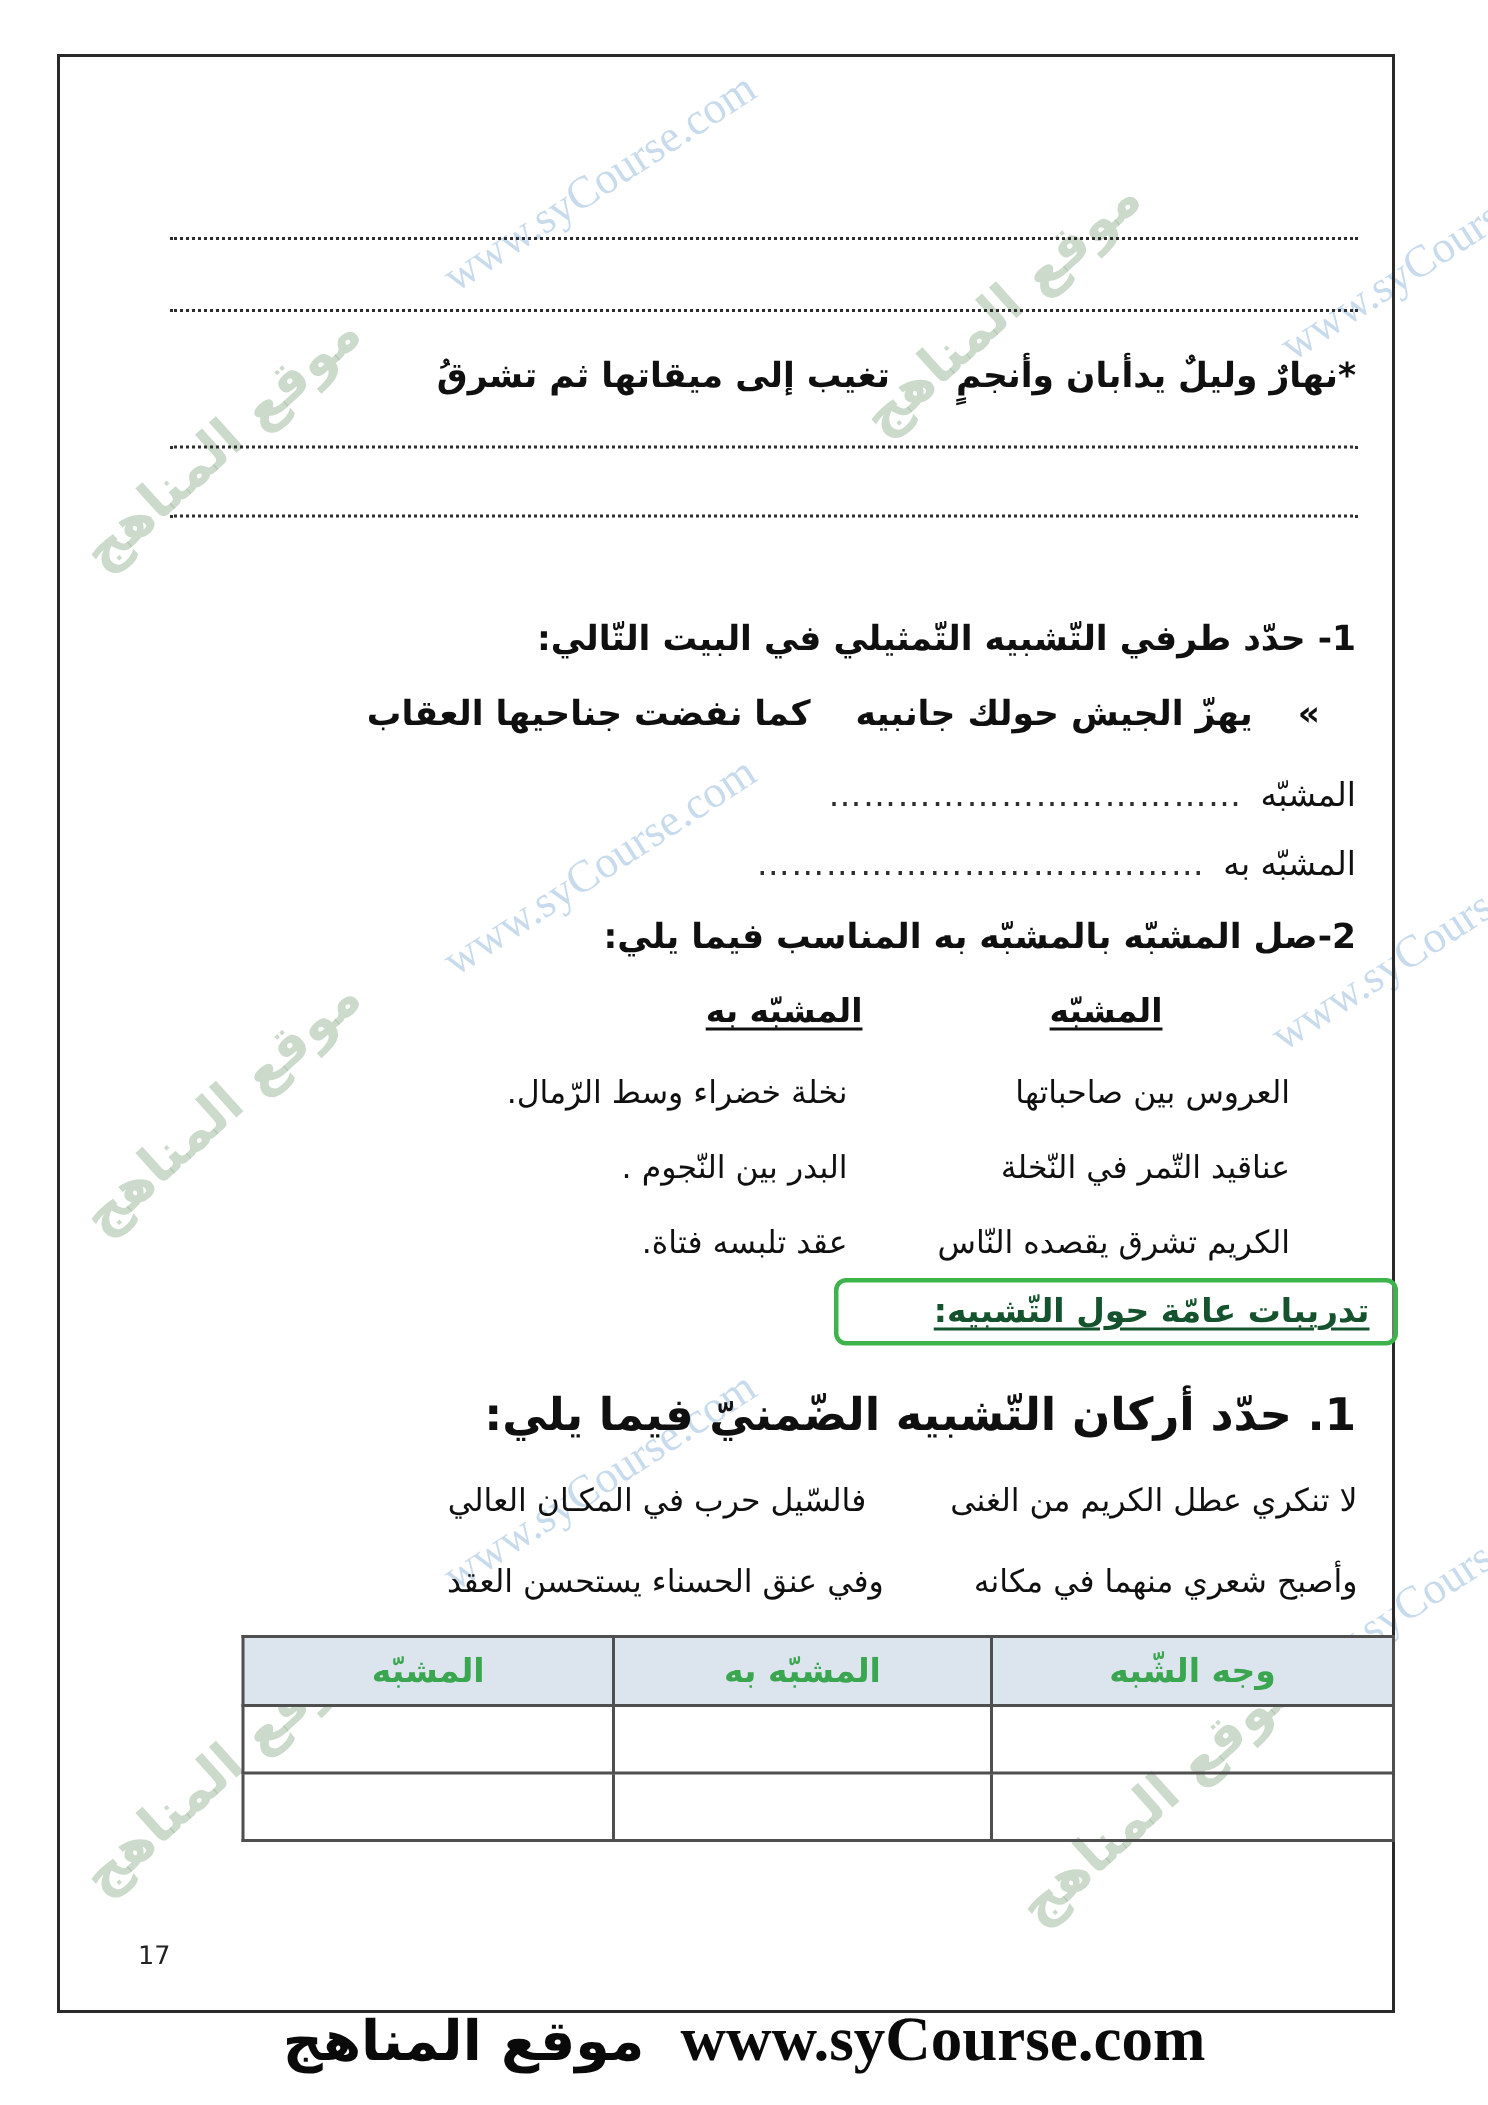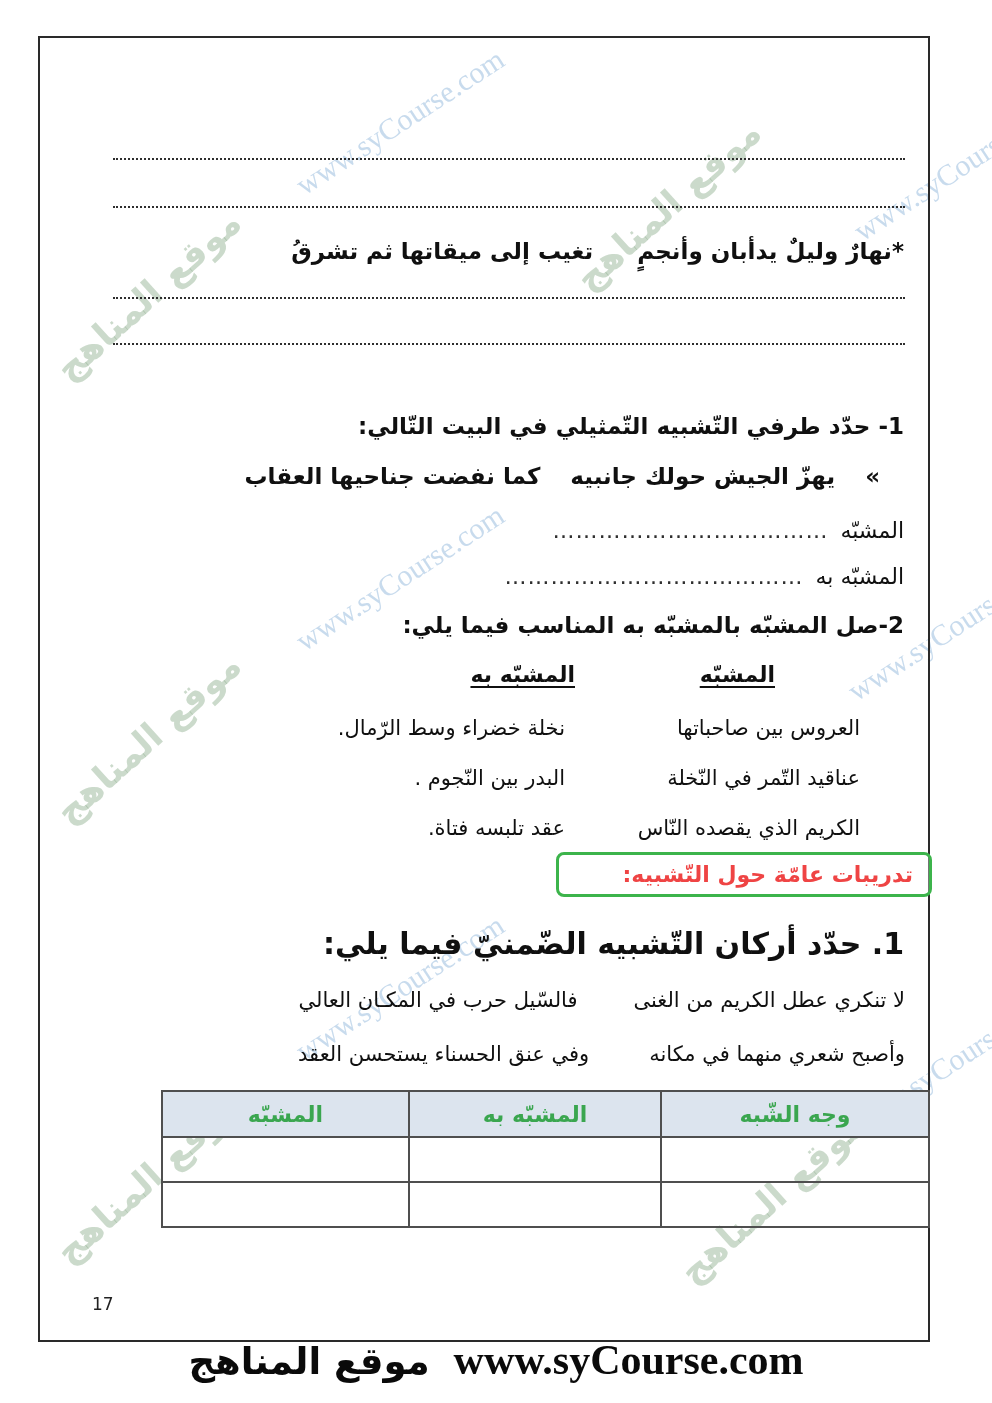--- a/index.html
+++ b/index.html
@@ -49,22 +49,22 @@
   .mr { font-size:21px; }
   .r1-r { top:716px; right:132px; } .r1-l { top:716px; right:427px; }
   .r2-r { top:766px; right:132px;text-align:center; } .r2-l { top:766px; right:427px; }
   .r3-r { top:816px; right:132px; } .r3-l { top:816px; right:427px; }
   .secbox {
     position:absolute; top:852px; right:60px;
     border:3px solid #3cb44b; border-radius:8px; padding:7px 16px;
     background:rgba(255,255,255,0.35);
   }
   .sectitle {
-    direction:rtl; font-size:22px; font-weight:bold; color:#ef4444;
-    text-underline-offset:4px;margin-left:48px;
+    direction:rtl; font-size:22px; font-weight:bold; color:#14532d;
+    text-decoration:underline; text-underline-offset:4px;margin-left:48px;
   }
   .q3t { top:926px; right:88px; font-size:30px;text-align:right; }
   .q3l1 { top:988px;  right:87px; font-size:21px; gap:56px; }
   .q3l2 { top:1042px; right:87px; font-size:21px; gap:60px; }
   
   .ex-table {
     position:absolute; top:1090px; left:161px; width:767px;
     border-collapse:collapse; direction:rtl; table-layout:fixed;
     background:transparent;
   }
@@ -134,21 +134,21 @@
     </div>
 
     <div class="ar bold q2t">2-صل المشبّه بالمشبّه به المناسب فيما يلي:</div>
     <div class="ar mh mh-r">المشبّه</div>
     <div class="ar mh mh-l">المشبّه به</div>
 
     <div class="ar mr r1-r">العروس بين صاحباتها</div>
     <div class="ar mr r1-l">نخلة خضراء وسط الرّمال.</div>
     <div class="ar mr r2-r">عناقيد التّمر في النّخلة</div>
     <div class="ar mr r2-l">البدر بين النّجوم .</div>
-    <div class="ar mr r3-r">الكريم الذي يقصده النّاس</div>
+    <div class="ar mr r3-r">الكريم تشرق يقصده النّاس</div>
     <div class="ar mr r3-l">عقد تلبسه فتاة.</div>
 
     <div class="secbox">
       <span class="sectitle" dir="rtl">تدريبات عامّة حول التّشبيه:</span>
     </div>
 
     <div class="ar bold q3t">1. حدّد أركان التّشبيه الضّمنيّ فيما يلي:</div>
     <div class="ar verse q3l1">
       <span>لا تنكري عطل الكريم من الغنى</span>
       <span>فالسّيل حرب في المكـان العالي</span>

